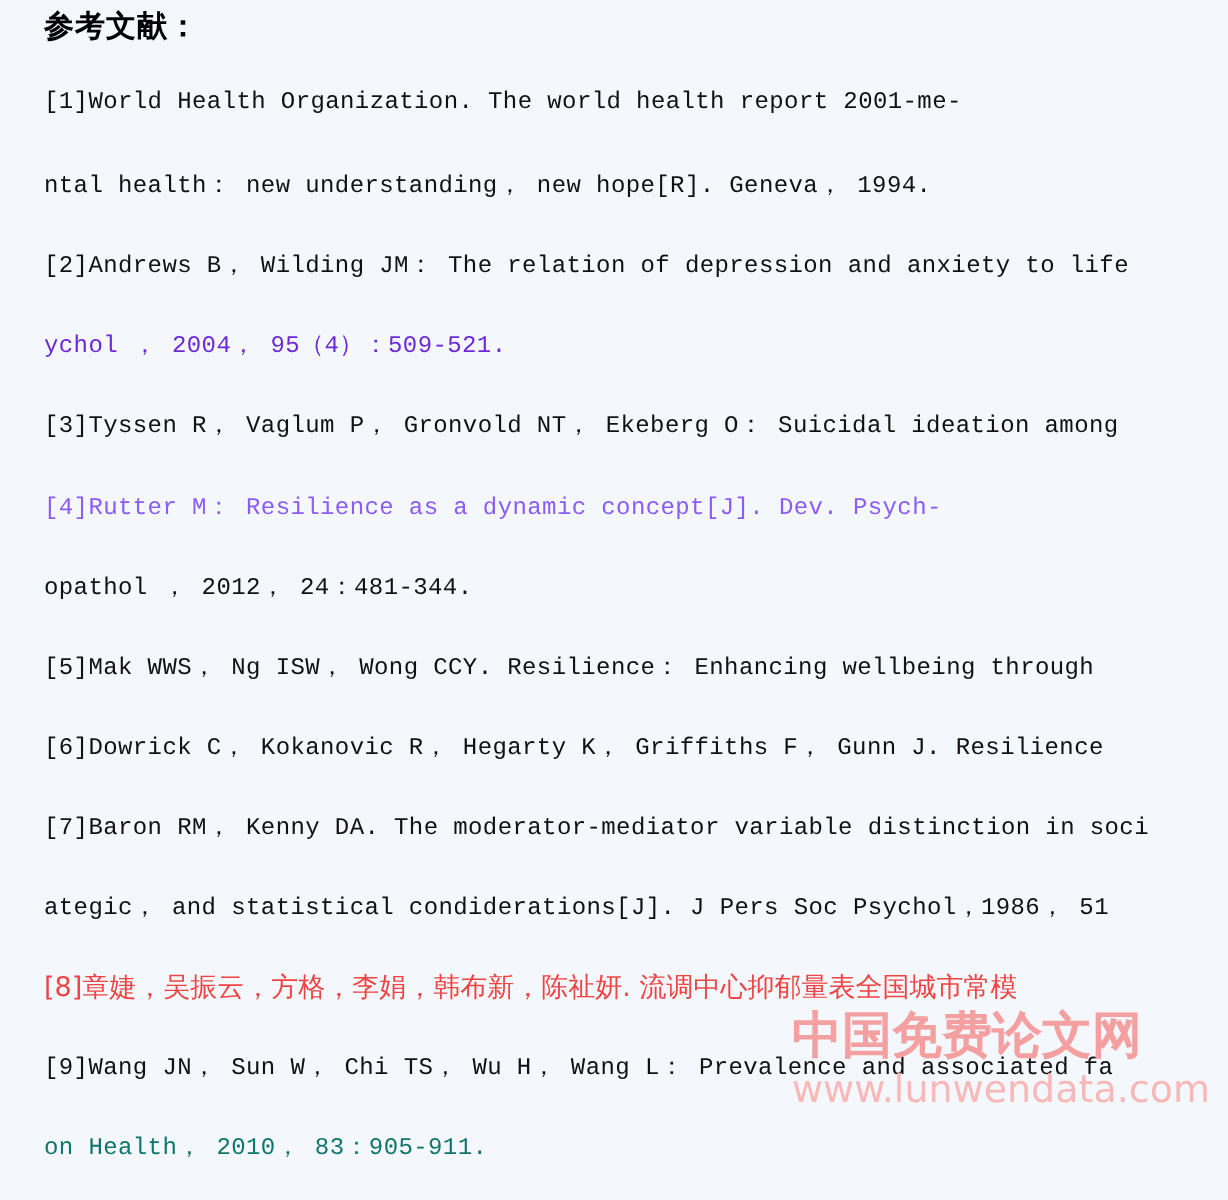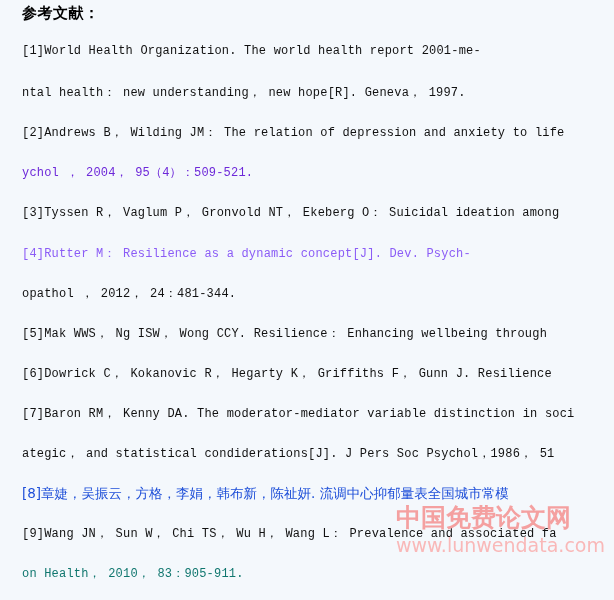--- a/index.html
+++ b/index.html
@@ -90,31 +90,31 @@
 </style>
 </head>
 <body style="background: rgb(244, 248, 252);">
 
 <div id="document-page" style="background: rgb(244, 248, 252);">
 
   <div id="refs-heading">参考文献：</div>
 
   <div id="refs-body">
       <div class="ref-line" style="top: 44px; color: rgb(17, 17, 17);">[1]World Health Organization. The world health report 2001-me-</div>
-      <div class="ref-line" style="top: 84px; color: rgb(17, 17, 17);">ntal health： new understanding， new hope[R]. Geneva， 1997.</div>
+      <div class="ref-line" style="top: 84px; color: rgb(17, 17, 17);">ntal health： new understanding， new hope[R]. Geneva， 1994.</div>
       <div class="ref-line" style="top: 124px; color: rgb(17, 17, 17);">[2]Andrews B， Wilding JM： The relation of depression and anxiety to life</div>
       <div class="ref-line" style="top: 164px; color: #6d28d9;">ychol ， 2004， 95（4）：509-521.</div>
       <div class="ref-line" style="top: 204px; color: rgb(17, 17, 17);">[3]Tyssen R， Vaglum P， Gronvold NT， Ekeberg O： Suicidal ideation among</div>
       <div class="ref-line" style="top: 245px; color: #8b5cf6;">[4]Rutter M： Resilience as a dynamic concept[J]. Dev. Psych-</div>
       <div class="ref-line" style="top: 285px; color: rgb(17, 17, 17);">opathol ， 2012， 24：481-344.</div>
       <div class="ref-line" style="top: 325px; color: rgb(17, 17, 17);">[5]Mak WWS， Ng ISW， Wong CCY. Resilience： Enhancing wellbeing through</div>
       <div class="ref-line" style="top: 365px; color: rgb(17, 17, 17);">[6]Dowrick C， Kokanovic R， Hegarty K， Griffiths F， Gunn J. Resilience</div>
       <div class="ref-line" style="top: 405px; color: rgb(17, 17, 17);">[7]Baron RM， Kenny DA. The moderator-mediator variable distinction in soci</div>
       <div class="ref-line" style="top: 445px; color: rgb(17, 17, 17);">ategic， and statistical condiderations[J]. J Pers Soc Psychol，1986， 51</div>
-      <div class="ref-line cjk" style="top: 485px; color: #1d4ed8;">[8]章婕，吴振云，方格，李娟，韩布新，陈祉妍. 流调中心抑郁量表全国城市常模</div>
+      <div class="ref-line cjk" style="top: 485px; color: #ef4444;">[8]章婕，吴振云，方格，李娟，韩布新，陈祉妍. 流调中心抑郁量表全国城市常模</div>
       <div class="ref-line" style="top: 525px; color: rgb(17, 17, 17);">[9]Wang JN， Sun W， Chi TS， Wu H， Wang L： Prevalence and associated fa</div>
       <div class="ref-line" style="top: 565px; color: #0f766e;">on Health， 2010， 83：905-911.</div>
     </div>
 
   <div id="watermark">
     <div id="watermark-cn" style="color: rgb(244, 160, 160);">中国免费论文网</div>
     <div id="watermark-url" style="color: rgb(249, 184, 184);">www.lunwendata.com</div>
   </div>
 
 </div>

